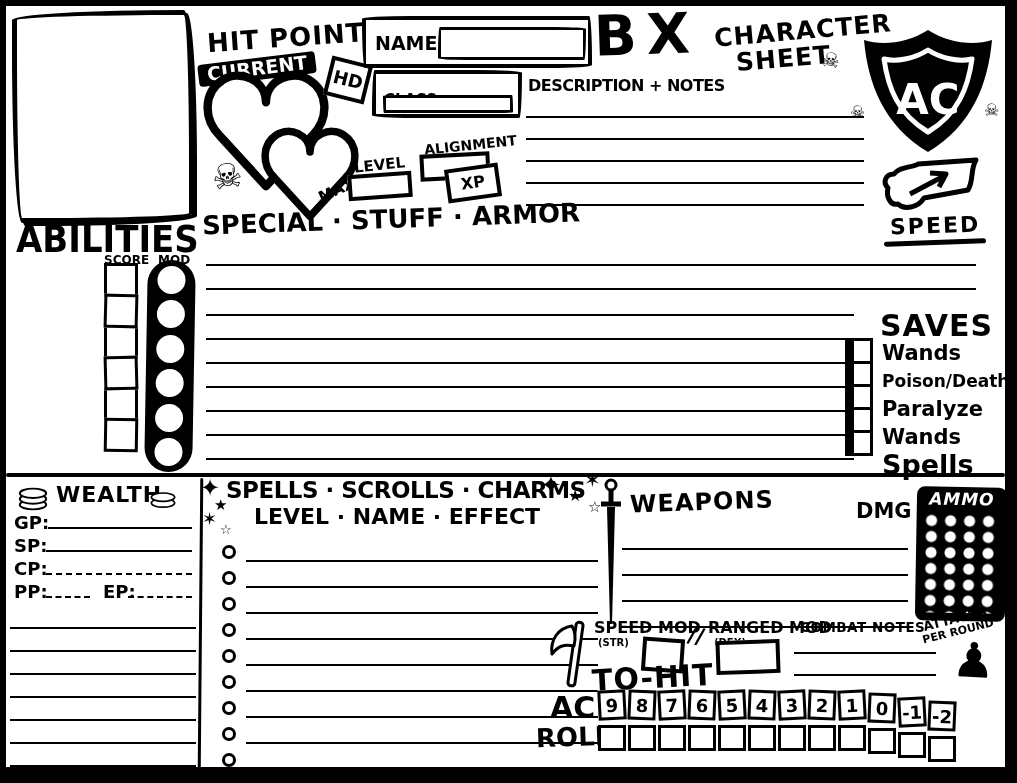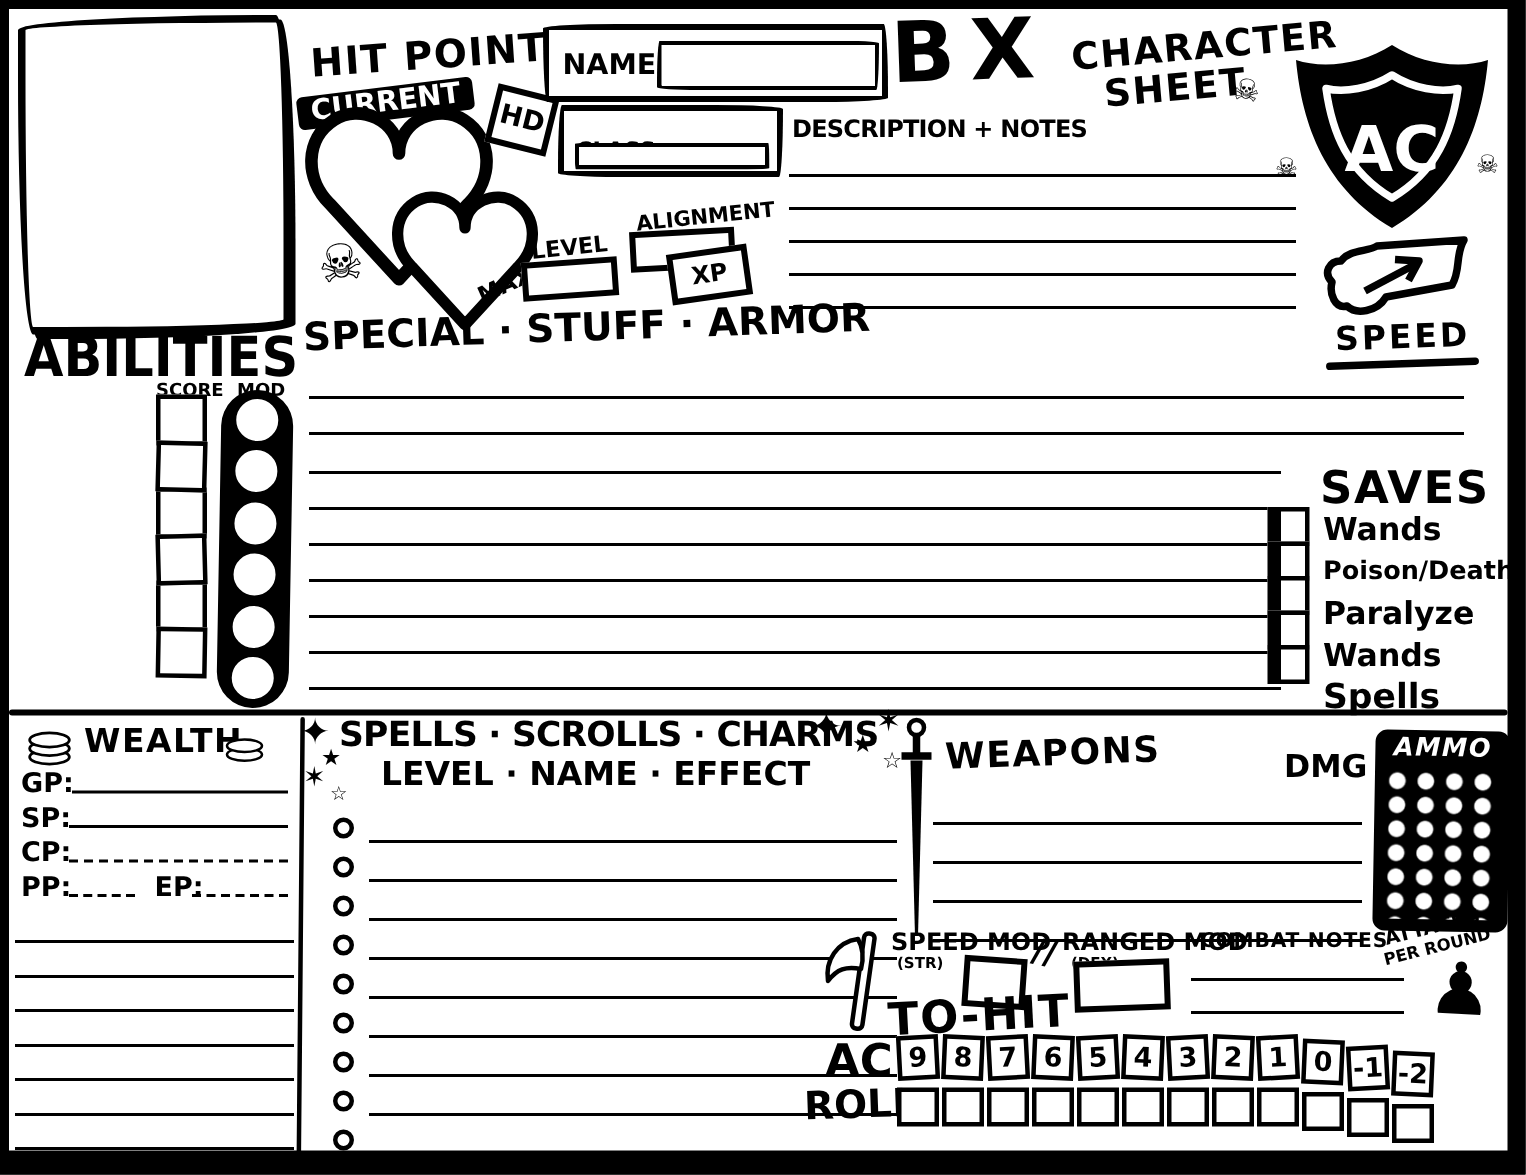--- a/index.html
+++ b/index.html
@@ -144,21 +144,21 @@
     <div class="savebox"></div>
     <div class="savebox"></div>
     <div class="savebox"></div>
     <div class="savebox"></div>
   </div>
   <div class="abs savelabels" style="left:882px;top:339px">
     <div style="font-size:21px">Wands</div>
     <div style="font-size:17px">Poison/Death</div>
     <div style="font-size:21px">Paralyze</div>
     <div style="font-size:21px">Wands</div>
-    <div style="font-size:23px">Spells</div>
+    <div style="font-size:27px">Spells</div>
   </div>
 
   <div class="abs" style="left:6px;top:473px;width:999px;height:4px;background:#000;border-radius:2px"></div>
   <div class="abs" style="left:199px;top:478px;width:3px;height:292px;background:#000;border-radius:2px;transform:rotate(0.5deg)"></div>
 
   <svg class="abs" style="left:16px;top:486px" width="34" height="26" viewBox="0 0 36 26">
     <ellipse cx="18" cy="19" rx="14" ry="5" fill="#fff" stroke="#000" stroke-width="2"></ellipse>
     <ellipse cx="18" cy="13" rx="14" ry="5" fill="#fff" stroke="#000" stroke-width="2"></ellipse>
     <ellipse cx="18" cy="7" rx="14" ry="5" fill="#fff" stroke="#000" stroke-width="2"></ellipse>
   </svg>

